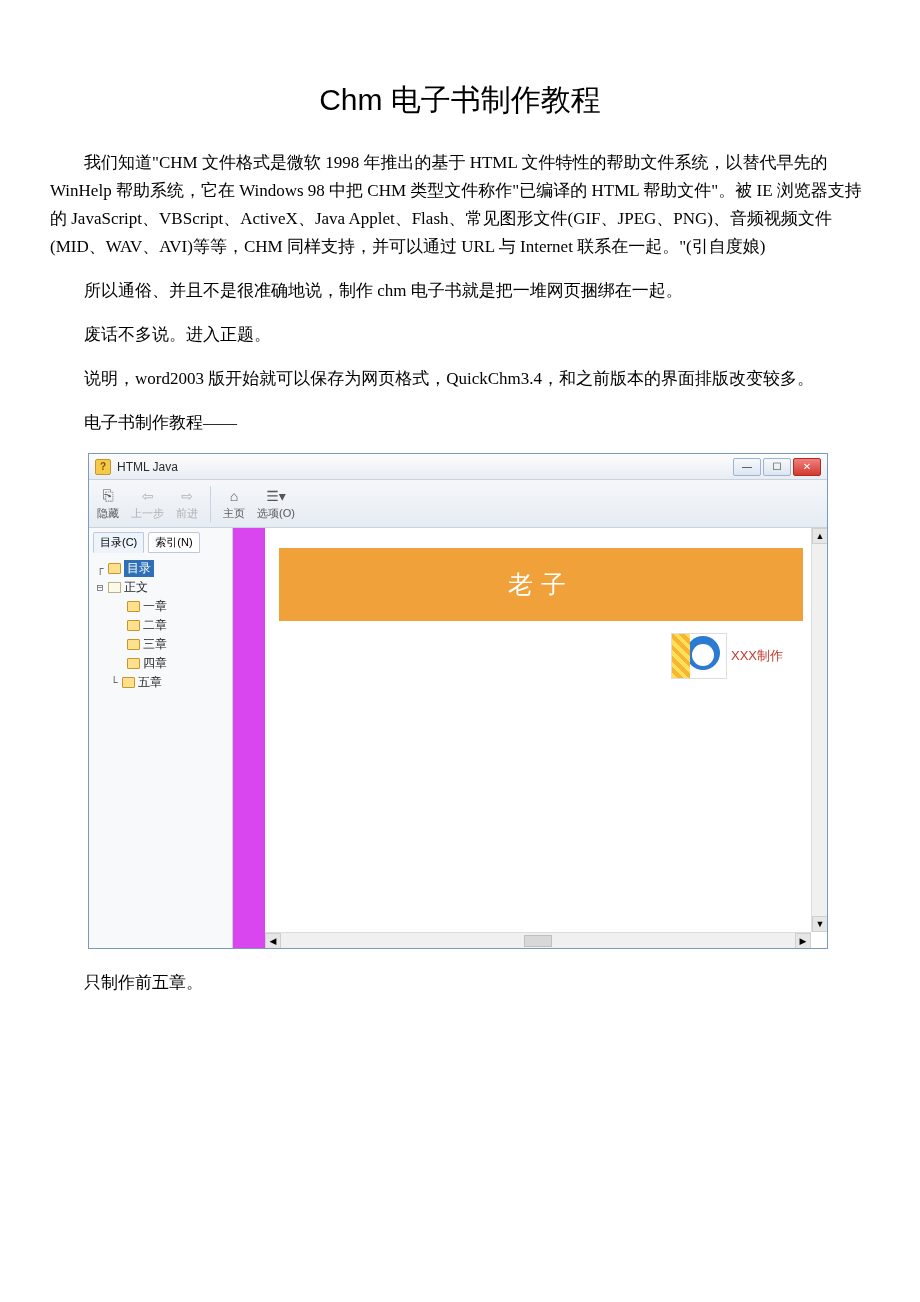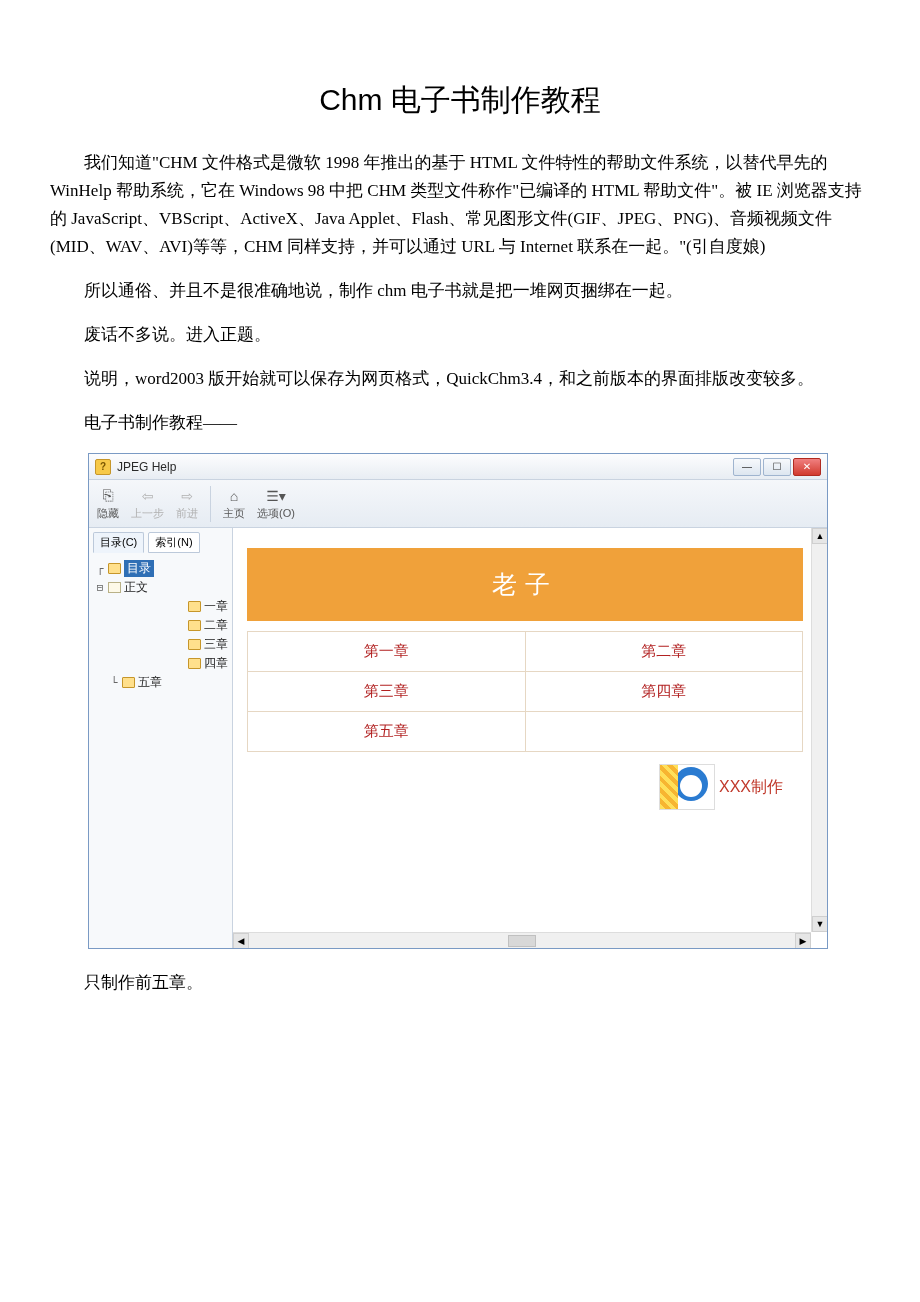--- a/index.html
+++ b/index.html
@@ -83,39 +83,39 @@
       height: 48px;
       background: linear-gradient(#f5f7fa,#e6ecf3);
       border-bottom: 1px solid #c9d3e0;
       display: flex; align-items: center;
       padding: 2px 8px; gap: 12px;
     }
     .tb-item { display:flex; flex-direction:column; align-items:center; gap:1px; color:#555; font-size:11px; }
     .tb-item.disabled { color:#b0b0b0; }
     .tb-ico { width:20px; height:18px; display:flex; align-items:center; justify-content:center; font-size:14px; }
     .tb-sep { width:1px; height:36px; background:#c9d3e0; }
-    .body-area { display:flex; background:#d946ef; }
+    .body-area { display:flex; background:#d946ef;gap:32px; }
     .sidebar {
       width: 144px;
       border-right: 1px solid #c9d3e0;
       background:#f7f9fb;
       padding: 4px;
       min-height: 420px;
     }
     .tabs { display:flex; gap:4px; margin-bottom:6px; }
     .tab {
       border:1px solid #bcc9da; background:#fff;
       padding:2px 6px; font-size:11px; border-radius:2px 2px 0 0;
     }
     .tab.active { background:#eef4fb; border-bottom-color:#eef4fb; }
     .tree { font-size:12px; color:#222; }
     .tree-row { display:flex; align-items:center; gap:3px; padding:1px 0; white-space:nowrap; }
     .tree-row.lv1 { padding-left: 2px; }
     .tree-row.lv2 { padding-left: 16px; }
-    .tree-row.lv3 { padding-left: 34px; justify-content: flex-end; }
+    .tree-row.lv3 { padding-left: 34px; }
     .tog { font-family: monospace; color:#666; font-size:11px; width:10px; display:inline-block; text-align:center;}
     .pico {
       width:13px; height:11px; border:1px solid #c6962a; background:#ffe08c;
       display:inline-block; border-radius:1px;
     }
     .bico {
       width:13px; height:11px; border:1px solid #b9b187; background:#fdf9e8;
       display:inline-block;
     }
     .sel { background:#2f6fb5; color:#fff; padding:0 3px; }
@@ -161,41 +161,41 @@
     }
     .dora::before{
       content:""; position:absolute; left:14px; top:2px; width:34px; height:34px;
       background:#2a7bd1; border-radius:50%;
     }
     .dora::after{
       content:""; position:absolute; left:20px; top:10px; width:22px; height:22px;
       background:#fff; border-radius:50%;
     }
     .dora .bg{position:absolute;left:0;top:0;bottom:0;width:18px;background:repeating-linear-gradient(45deg,#ffe05a,#ffe05a 4px,#f7b531 4px,#f7b531 8px);}
-    .credit-text { color:#c0392b; font-size:16px; }
+    .credit-text { color:#c0392b; font-size:13px; }
   </style>
 </head>
 <body>
 
 <div class="watermark">www.bdocx.com</div>
 
 <div class="content">
 
   <h1>Chm 电子书制作教程</h1>
 
   <p class="para">我们知道"CHM 文件格式是微软 1998 年推出的基于 HTML 文件特性的帮助文件系统，以替代早先的 WinHelp 帮助系统，它在 Windows 98 中把 CHM 类型文件称作"已编译的 HTML 帮助文件"。被 IE 浏览器支持的 JavaScript、VBScript、ActiveX、Java Applet、Flash、常见图形文件(GIF、JPEG、PNG)、音频视频文件(MID、WAV、AVI)等等，CHM 同样支持，并可以通过 URL 与 Internet 联系在一起。"(引自度娘)</p>
   <p class="para">所以通俗、并且不是很准确地说，制作 chm 电子书就是把一堆网页捆绑在一起。</p>
   <p class="para">废话不多说。进入正题。</p>
   <p class="para">说明，word2003 版开始就可以保存为网页格式，QuickChm3.4，和之前版本的界面排版改变较多。</p>
   <p class="para">电子书制作教程——</p>
 
   <div class="chm-window">
     <div class="titlebar">
       <span class="ticon">?</span>
-      <span class="title">JPEG Help</span>
+      <span class="title">HTML Java</span>
       <div class="win-btns">
         <span class="win-btn">—</span>
         <span class="win-btn">☐</span>
         <span class="win-btn close">✕</span>
       </div>
     </div>
 
     <div class="toolbar">
       <div class="tb-item">
         <span class="tb-ico">⎘</span>
@@ -257,34 +257,20 @@
             <span class="tog">└</span>
             <span class="pico"></span>
             <span>五章</span>
           </div>
         </div>
       </div>
 
       <div class="viewer">
         <div class="page-inner">
           <div class="hero">老子</div>
-          <div class="grid">
-            <div class="grid-row">
-              <div class="cell">第一章</div>
-              <div class="cell">第二章</div>
-            </div>
-            <div class="grid-row">
-              <div class="cell">第三章</div>
-              <div class="cell">第四章</div>
-            </div>
-            <div class="grid-row">
-              <div class="cell">第五章</div>
-              <div class="cell empty">.</div>
-            </div>
-          </div>
           <div class="credit">
             <div class="dora">
                 <div class="bg"></div>
               </div>
             <span class="credit-text">XXX制作</span>
           </div>
         </div>
         <div class="vscroll">
           <div class="up">▲</div>
           <div class="dn">▼</div>

